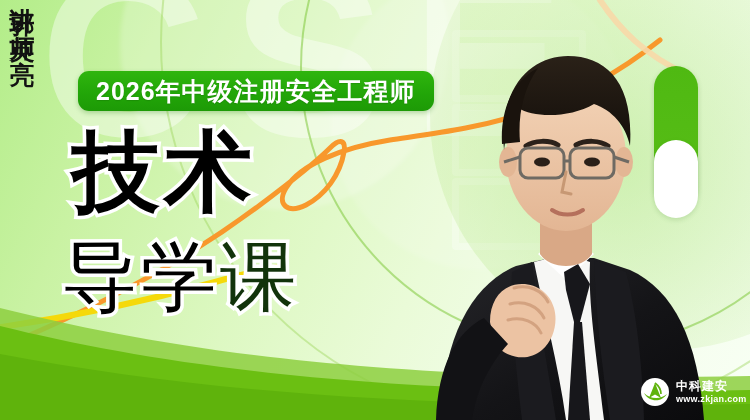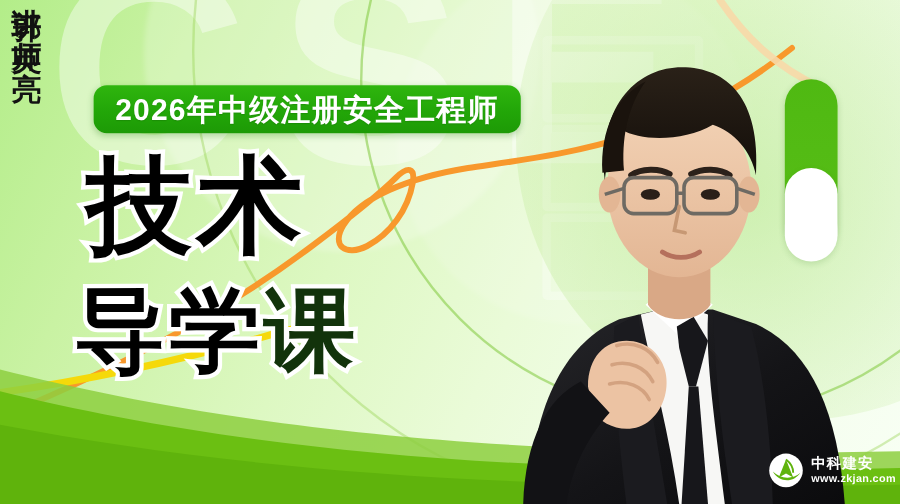--- a/index.html
+++ b/index.html
@@ -74,21 +74,21 @@
   .title-main{
     position:absolute;left:72px;top:130px;
     font-size:88px;font-weight:900;line-height:.96;
     letter-spacing:4px;color:#000000;
     -webkit-text-stroke:7px #ffffff;
     paint-order:stroke fill;
     white-space:nowrap;
   }
   .title-sub{
     position:absolute;left:62px;top:240px;
-    font-size:76px;font-weight:700;line-height:.98;
+    font-size:76px;font-weight:400;line-height:.98;
     letter-spacing:3px;
     white-space:nowrap;
     -webkit-text-stroke:7px #ffffff;
     paint-order:stroke fill;
     text-align:right;
   }
   .title-sub .dark{color:#000000;}
   .title-sub .deep{color:#12330b;}
 
   

